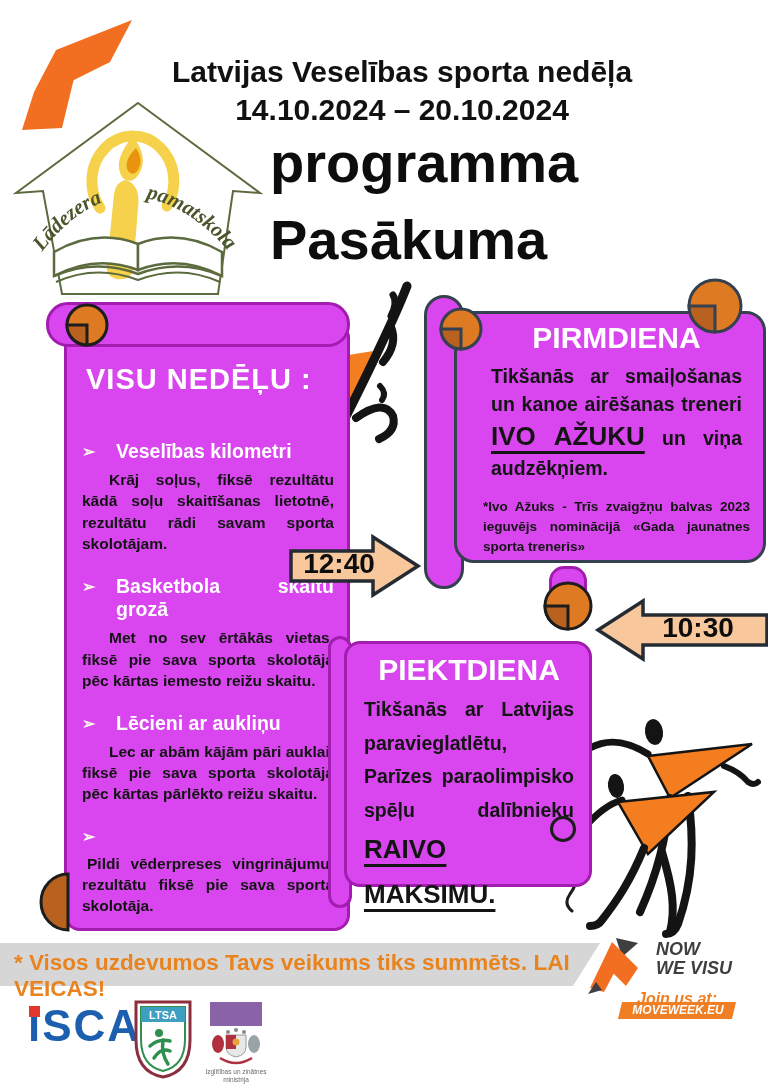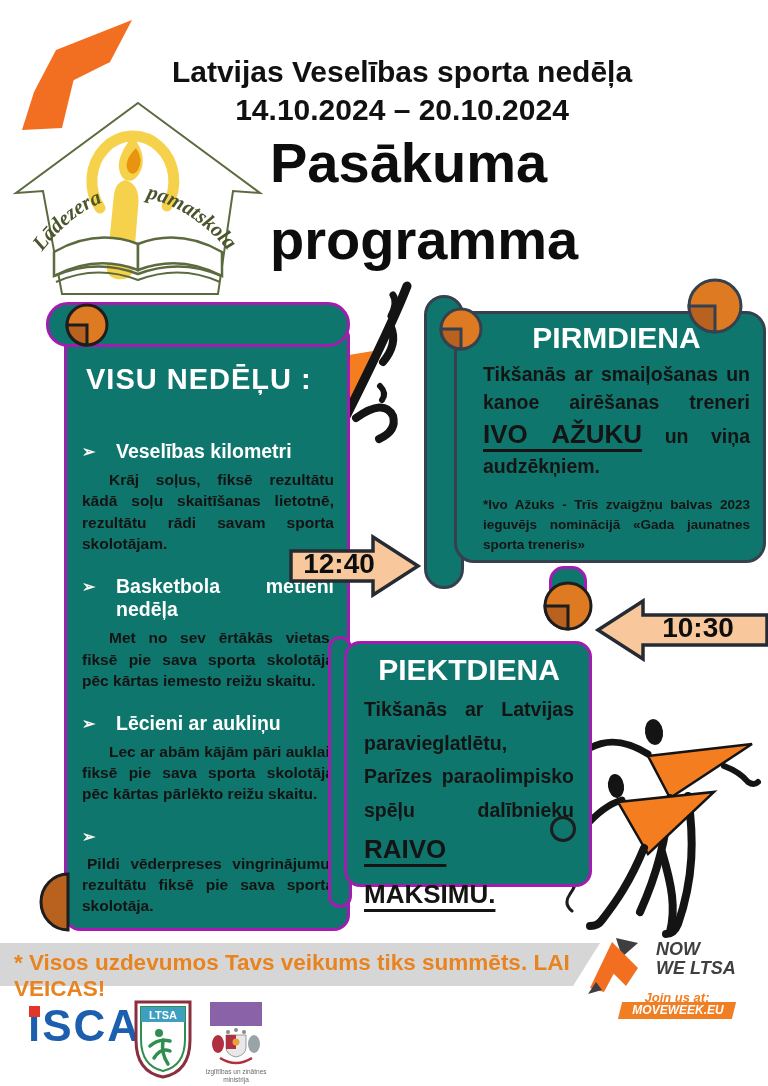--- a/index.html
+++ b/index.html
@@ -7,42 +7,42 @@
           font-family:"Liberation Sans",sans-serif;}
   #poster *{box-sizing:border-box;}
   .abs{position:absolute;}
 
   
   .event-title{left:92px;top:30px;width:620px;text-align:center;font-size:30px;font-weight:bold;
                color:#111;line-height:1.25;margin-top:23px;}
   .page-title{left:270px;top:124px;font-size:56px;font-weight:bold;color:#0d0d0d;line-height:1.38;}
 
   
-  .scrollfill{background:#0f766e;}
+  .scrollfill{background:#d946ef;}
   .blk{border:3px solid #a21caf;}
   .slt{border:3px solid #35414f;}
 
   
   .week-body{left:64px;top:330px;width:286px;height:601px;border-radius:6px 6px 16px 16px;
              padding:30px 13px 0 15px;}
   .week-roll{left:46px;top:302px;width:304px;height:45px;border-radius:22px;}
   .week-title{color:#fff;font-size:29px;font-weight:bold;letter-spacing:1px;margin:0 0 44px 4px;}
   .activity{margin-bottom:21px;}
   .act-head{display:flex;color:#fff;font-weight:bold;font-size:19.5px;line-height:1.2;margin-bottom:6px;}
   .act-bullet{width:34px;flex:0 0 34px;color:#fdf8ee;font-size:16px;padding-top:2px;}
   .act-head-text{flex:1;text-align:justify;}
   .act-body{margin:0;color:#131313;font-weight:bold;font-size:15.5px;line-height:1.36;
             text-align:justify;text-indent:27px;}
   .activity:nth-child(5) .act-body{text-indent:5px;}
 
   
   .mon-roll{left:424px;top:295px;width:40px;height:294px;border-radius:20px;}
   .mon-body{left:454px;top:311px;width:312px;height:252px;border-radius:20px;padding:7px 13px 0 26px;}
   .scroll-day-title{color:#fff;font-size:30px;font-weight:bold;text-align:center;margin:0 0 6px 0;}
-  .mon-text{margin:0;color:#141414;font-weight:bold;font-size:19.5px;line-height:1.42;text-align:justify;}
+  .mon-text{margin:8px;color:#141414;font-weight:bold;font-size:19.5px;line-height:1.42;text-align:justify;}
   .person{font-size:26px;text-decoration:underline;text-decoration-thickness:3px;text-underline-offset:6px;}
   .mon-foot{margin:14px 0 0 0;color:#141414;font-weight:bold;font-size:13.5px;line-height:1.5;text-align:justify;}
 
   
   .fri-body{left:344px;top:641px;width:248px;height:246px;border-radius:16px;padding:9px 15px 0 17px;}
   .fri-leftroll{left:328px;top:636px;width:24px;height:272px;border-radius:12px;}
   .fri-toproll{left:549px;top:566px;width:38px;height:42px;border-radius:15px;}
   .fri-text{margin:4px 0 0 0;color:#141414;font-weight:bold;font-size:19.5px;line-height:1.72;text-align:justify;}
   .fri-ring{left:550px;top:816px;width:26px;height:26px;border:3px solid #1d1d1d;border-radius:50%;}
 
@@ -56,21 +56,21 @@
             clip-path:polygon(0 0,100% 0,95.5% 100%,0 100%);}
   .note-text{left:14px;top:950px;width:560px;color:#E8831F;font-size:22.5px;font-weight:bold;}
 
   .isca{left:28px;top:1004px;font-size:44px;font-weight:bold;color:#1C5FAE;letter-spacing:2px;line-height:1;}
   .isca-i{position:relative;display:inline-block;}
   .isca-i::before{content:'';position:absolute;left:1px;top:2px;width:11px;height:11px;background:#E2352B;}
 
   .ministry-caption{left:196px;top:1068px;width:80px;text-align:center;color:#6a6a6a;font-size:6.5px;line-height:1.3;}
 
   .nwm-title{left:656px;top:940px;color:#3F3F41;font-size:18px;font-weight:bold;font-style:italic;line-height:1.05;}
-  .nwm-join{left:622px;top:990px;width:110px;text-align:center;color:#F07E23;font-size:13px;font-weight:bold;font-style:italic;}
+  .nwm-join{left:622px;top:990px;width:110px;text-align:center;color:#F07E23;font-size:16px;font-weight:bold;font-style:italic;}
   .moveweek{left:620px;top:1002px;width:114px;height:17px;background:#F07E23;transform:skewX(-14deg);}
   .moveweek-text{left:624px;top:1003px;width:108px;text-align:center;color:#fff;font-size:12px;font-weight:bold;font-style:italic;}
 </style>
 </head>
 <body>
 
 <div id="poster">
 
   <svg class="abs" style="left:18px;top:18px;" width="120" height="112" viewBox="0 0 120 112">
     <polygon points="38,32 114,2 92,44 16,74" fill="#F26F21"></polygon>
@@ -99,22 +99,22 @@
     <path id="arcR" d="M134,98 Q190,110 232,172" fill="none"></path>
     <text font-family="Liberation Serif,serif" font-style="italic" font-weight="bold" font-size="21" fill="#4a552c">
       <textPath href="#arcL">Lādezera</textPath>
     </text>
     <text font-family="Liberation Serif,serif" font-style="italic" font-weight="bold" font-size="21" fill="#4a552c">
       <textPath href="#arcR">pamatskola</textPath>
     </text>
   </svg>
 
   <div class="abs page-title">
+    <div>programma</div>
     <div>Pasākuma</div>
-    <div>programma</div>
   </div>
 
   <svg class="abs" style="left:283px;top:266px;z-index:0;" width="168" height="344" viewBox="0 0 168 344">
     <polygon points="5,99 90,85 60,160" fill="#F47D20"></polygon>
     <path d="M12,258 C40,190 96,92 124,20" fill="none" stroke="#141414" stroke-width="9" stroke-linecap="round"></path>
     <path d="M5,257 q11,9 20,3" fill="none" stroke="#141414" stroke-width="9" stroke-linecap="round"></path>
     <path d="M100,96 q15,-18 8,-35" fill="none" stroke="#141414" stroke-width="8" stroke-linecap="round"></path>
     <path d="M108,50 q7,-13 2,-21" fill="none" stroke="#141414" stroke-width="7" stroke-linecap="round"></path>
     <path d="M73,152 q28,-20 37,-2 q4,15 -14,23" fill="none" stroke="#141414" stroke-width="8" stroke-linecap="round"></path>
     <path d="M97,120 q7,7 2,14" fill="none" stroke="#141414" stroke-width="6" stroke-linecap="round"></path>
@@ -127,21 +127,21 @@
       <div class="act-head">
         <span class="act-bullet">➢</span>
         <span class="act-head-text">Veselības kilometri</span>
       </div>
       <p class="act-body">Krāj soļus, fiksē rezultātu kādā soļu skaitīšanas lietotnē, rezultātu rādi savam sporta skolotājam.</p>
     </div>
 
     <div class="activity">
       <div class="act-head">
         <span class="act-bullet">➢</span>
-        <span class="act-head-text">Basketbola metieni nedēļa</span>
+        <span class="act-head-text">Basketbola skaitu grozā</span>
       </div>
       <p class="act-body">Met no sev ērtākās vietas, fiksē pie sava sporta skolotāja pēc kārtas iemesto reižu skaitu.</p>
     </div>
 
     <div class="activity">
       <div class="act-head">
         <span class="act-bullet">➢</span>
         <span class="act-head-text">Lēcieni ar aukliņu</span>
       </div>
       <p class="act-body">Lec ar abām kājām pāri auklai, fiksē pie sava sporta skolotāja pēc kārtas pārlēkto reižu skaitu.</p>
@@ -257,19 +257,19 @@
   </div>
 
   <svg class="abs" style="left:588px;top:938px;" width="52" height="56" viewBox="0 0 52 56">
     <polygon points="28,0 50,5 34,19" fill="#3F3F41"></polygon>
     <polygon points="2,50 24,4 36,16 16,54" fill="#F26F21"></polygon>
     <polygon points="20,30 36,16 50,30 38,48" fill="#F26F21"></polygon>
     <polygon points="0,56 8,44 14,52" fill="#3F3F41"></polygon>
   </svg>
   <div class="abs nwm-title">
     <div>NOW</div>
-    <div>WE LTSA</div>
+    <div>WE VISU</div>
   </div>
   <div class="abs nwm-join">Join us at:</div>
   <div class="abs moveweek"></div>
   <div class="abs moveweek-text">MOVEWEEK.EU</div>
 
 </div>
 
 </body></html>

